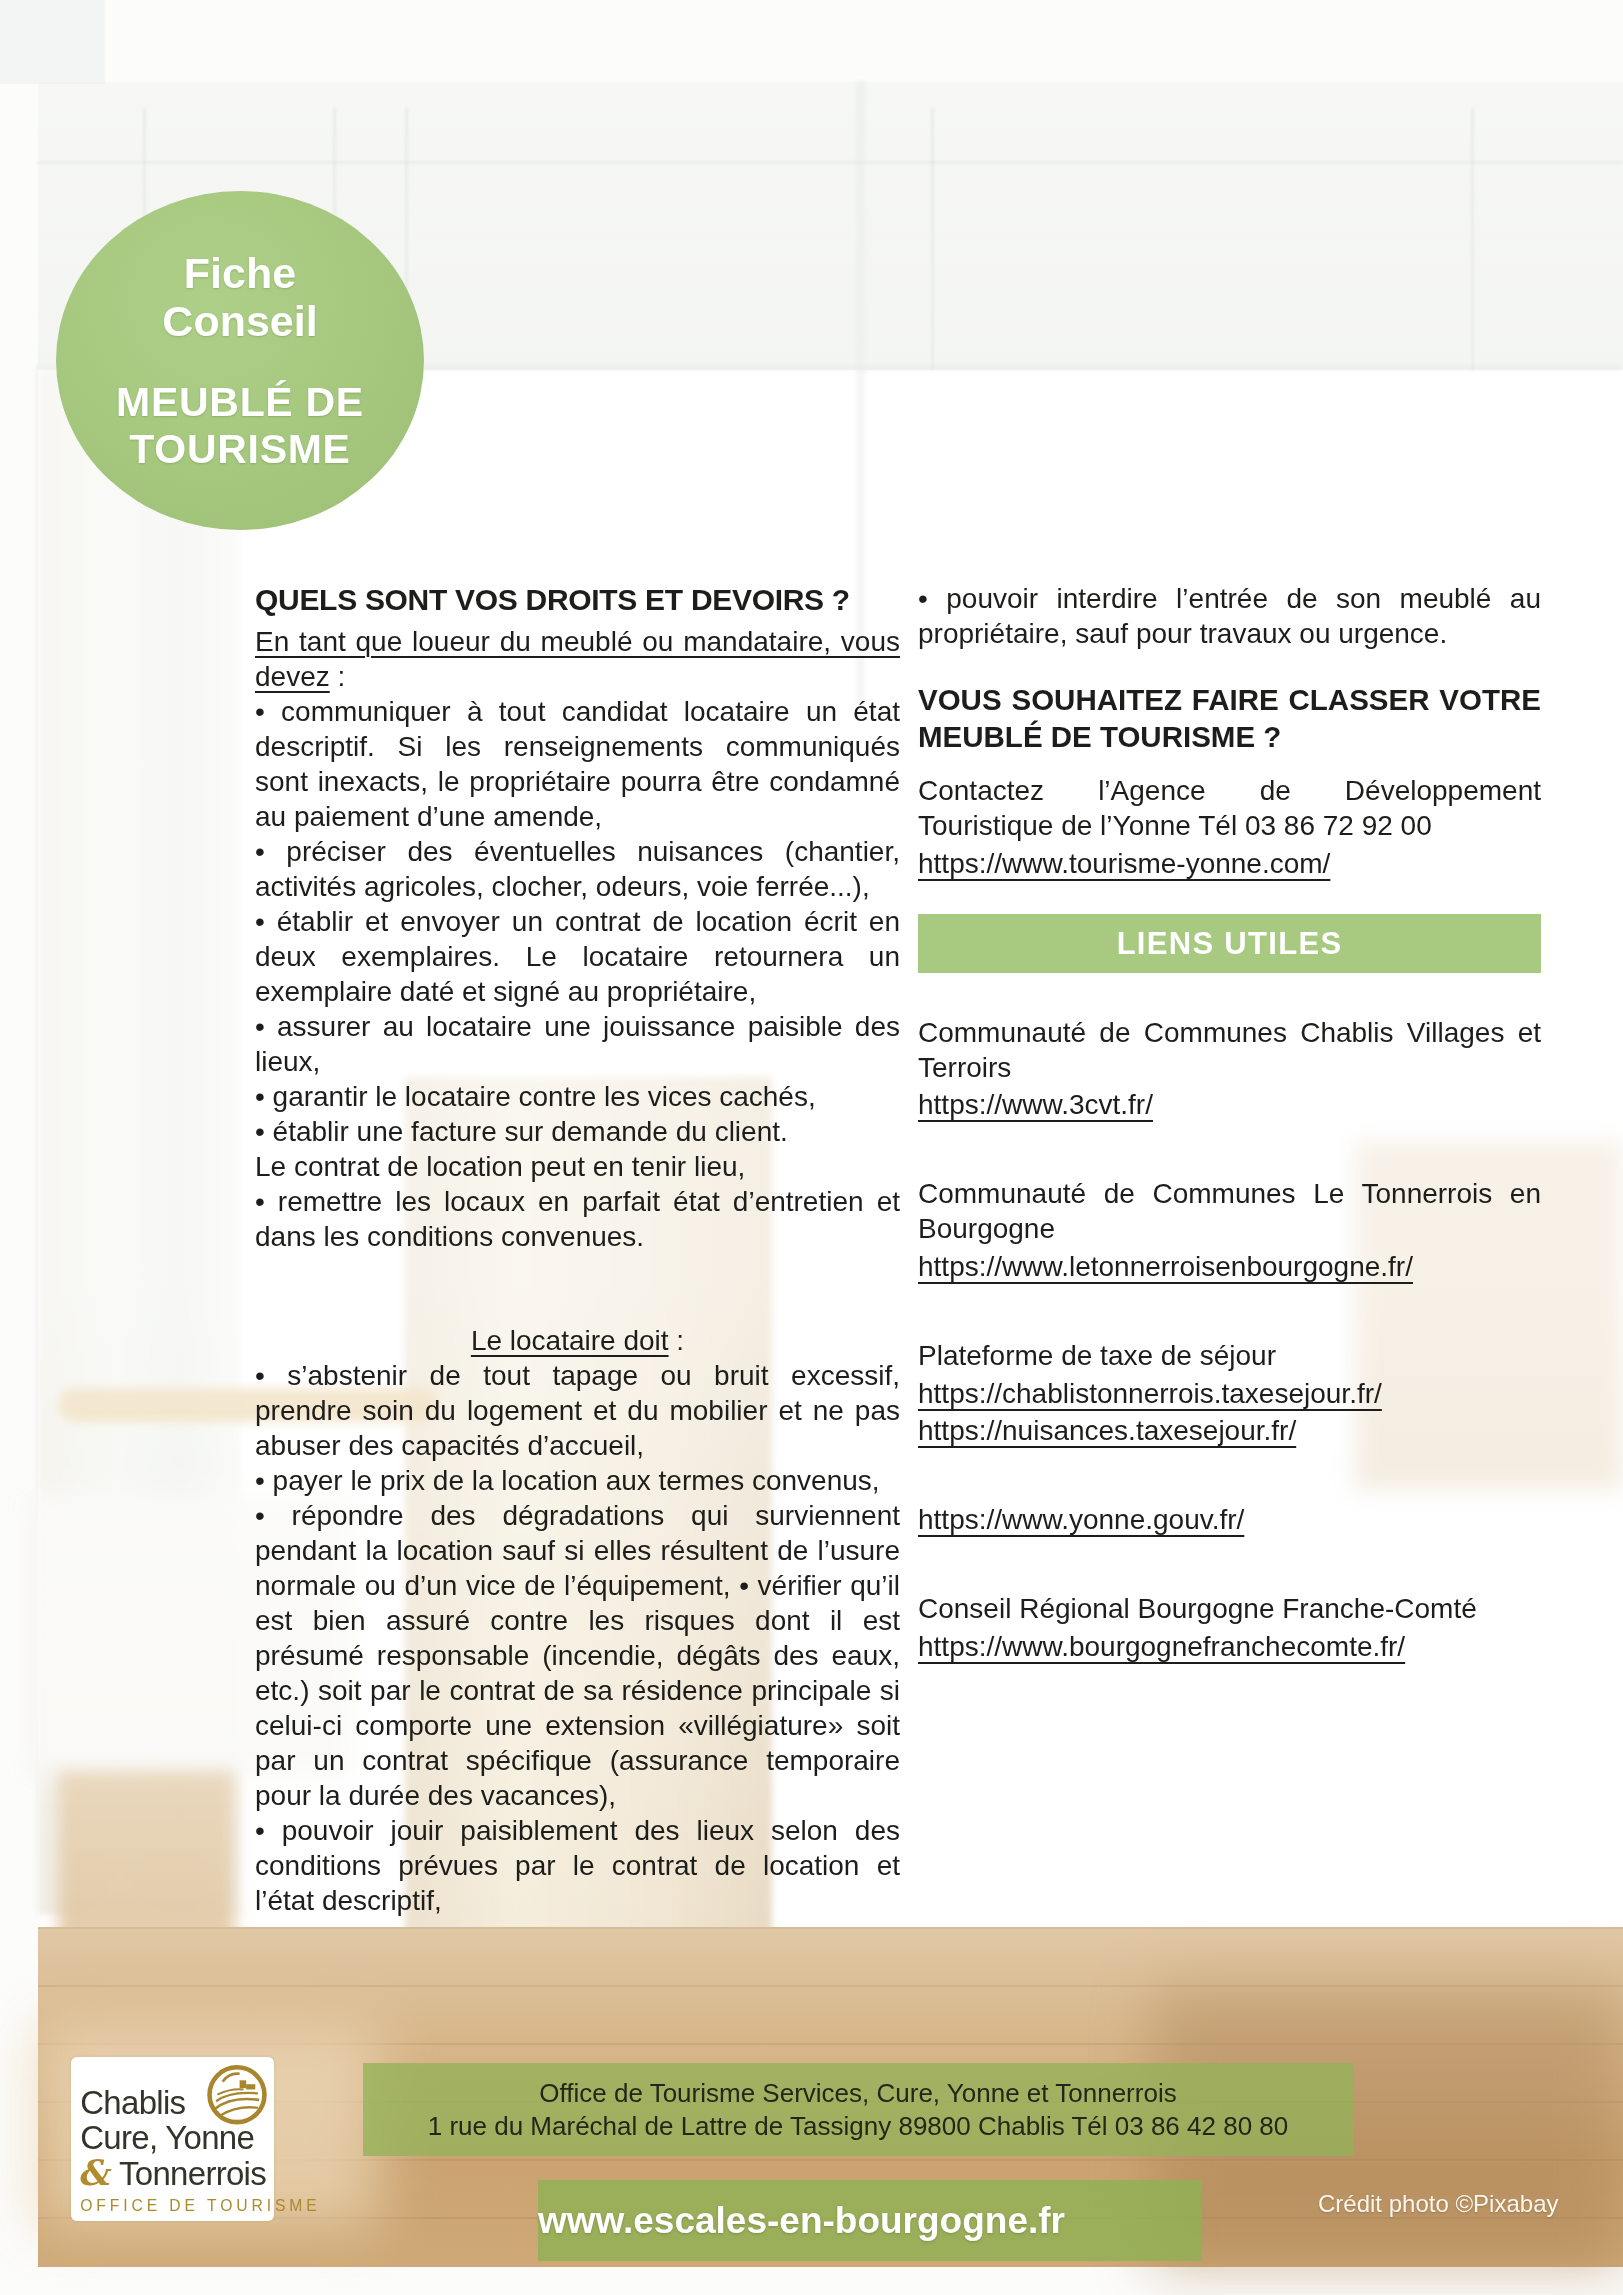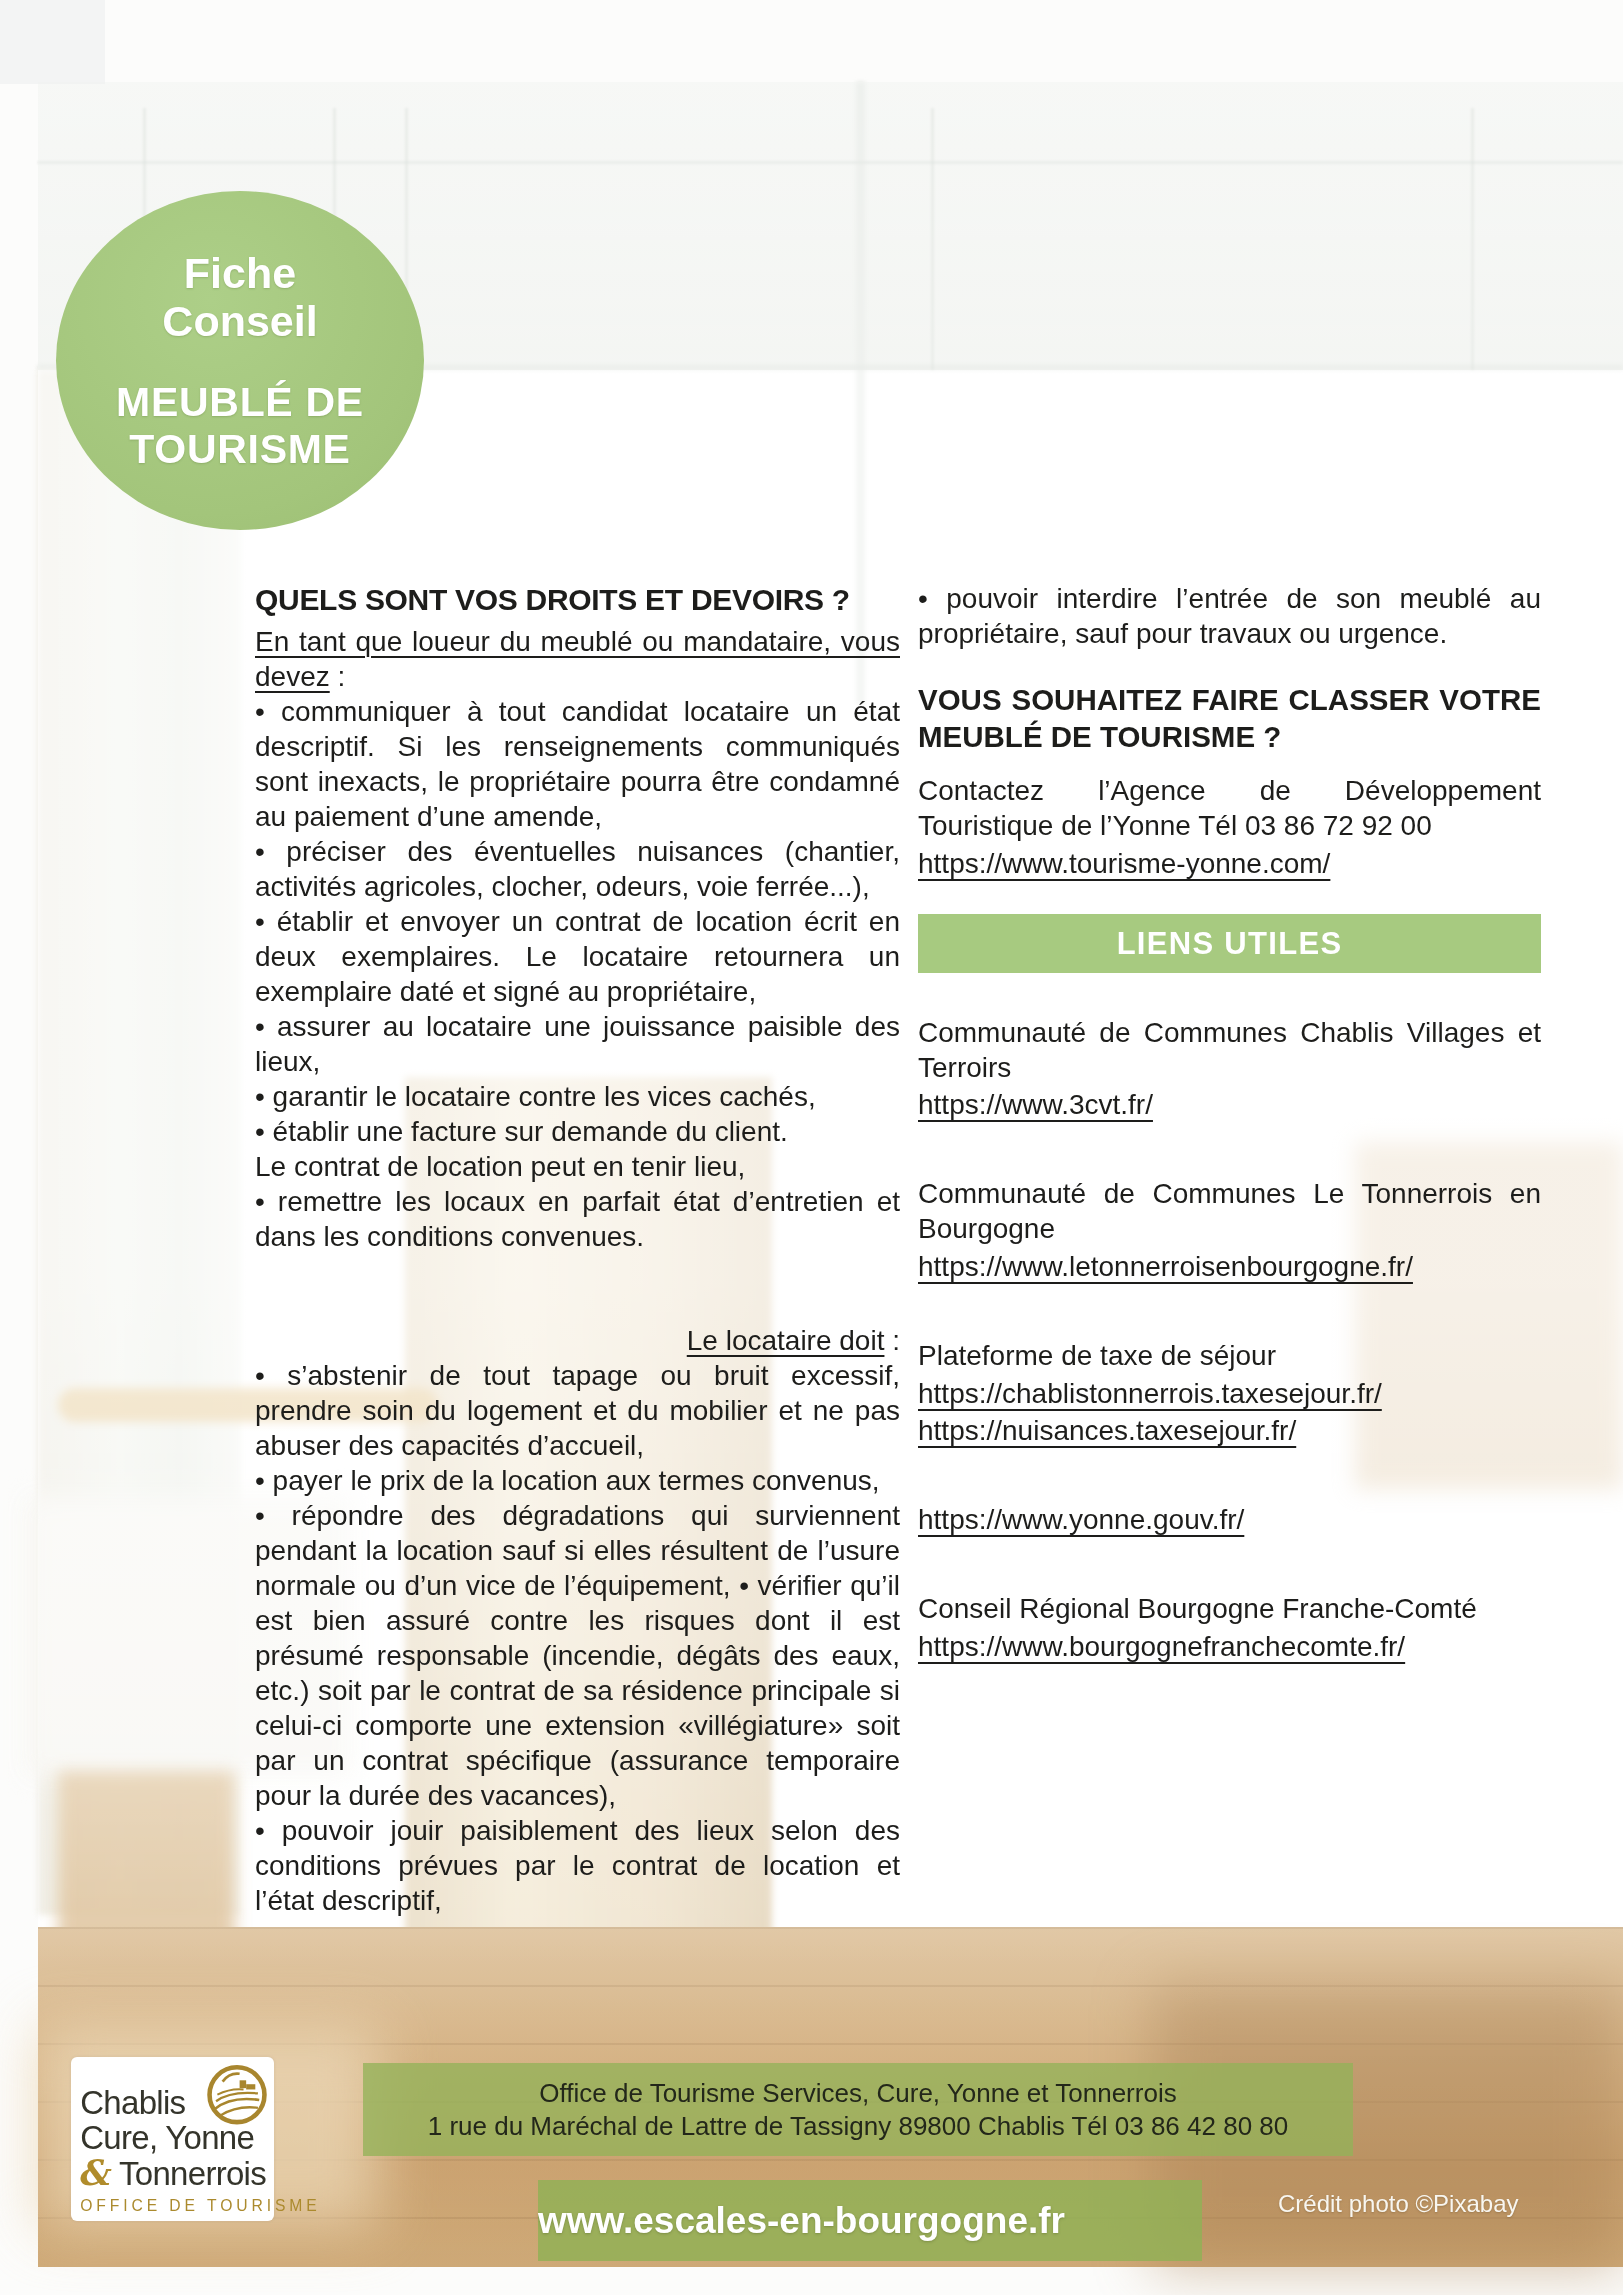--- a/index.html
+++ b/index.html
@@ -44,21 +44,21 @@
   .badge .b4{font-size:41px;font-weight:700;line-height:47px;letter-spacing:0.7px;text-shadow:0 1.3px 2px rgba(70,100,35,.25);}
 
   
   .col{position:absolute;top:581px;font-size:28px;line-height:35px;text-align:justify;z-index:2;color:#1d1d1b;}
   .left-col{left:255px;width:645px;}
   .right-col{left:918px;width:623px;}
   .col h1{font-size:30px;line-height:38px;font-weight:700;margin:0 0 5.2px 0;text-align:left;letter-spacing:-0.3px;}
   .col h2{font-size:29.5px;line-height:37px;font-weight:700;margin:30px 0 0 0;text-align:justify;}
   .para{margin:0;}
   .u{text-decoration:underline;text-decoration-thickness:2px;text-underline-offset:5.2px;}
-  .subhead{margin:69px 0 0 0;text-align:right;}
+  .subhead{margin:69px 0 0 0;text-align:center;}
   .contact{margin-top:18.3px;}
   a.link{display:block;width:fit-content;margin-top:2.6px;color:inherit;cursor:pointer;
       text-decoration:underline;text-decoration-thickness:2px;text-underline-offset:5.9px;}
   .banner{margin-top:33px;height:59px;background:#a7ca80;display:flex;align-items:center;justify-content:center;}
   .banner span{color:#ffffff;font-weight:700;font-size:31px;letter-spacing:1.3px;}
   .linkgroup{margin-top:54px;}
   .linkgroup.first{margin-top:42px;}
   .linkgroup .label{margin:0;}
 
   
@@ -68,21 +68,21 @@
       color:#23271a;font-size:26px;line-height:33px;text-align:center;}
   .logo-box{position:absolute;left:71px;top:2057px;width:203px;height:164px;background:#ffffff;
       box-sizing:border-box;padding:27.5px 6.5px 0 9.2px;z-index:3;box-shadow:0 0 3.9px rgba(0,0,0,.08);border-radius:6px;}
   .logo-name{font-size:33px;line-height:35px;color:#34342b;letter-spacing:-0.7px;white-space:nowrap;}
   .logo-amp{font-family:"DejaVu Serif",serif;font-style:italic;font-weight:700;font-size:35px;color:#b08c2c;}
   .logo-sub{margin-top:6.5px;font-size:15.7px;letter-spacing:3.9px;color:#ab8a2e;white-space:nowrap;}
   .emblem{position:absolute;right:2.6px;top:1.3px;}
   .web-bar{position:absolute;left:538px;top:2180px;width:664px;height:81px;
       background:rgba(146,176,86,.85);z-index:2;display:flex;align-items:center;justify-content:flex-start;}
   .web-bar span{color:#ffffff;font-weight:700;font-size:37px;text-shadow:0 1.3px 2.6px rgba(70,80,35,.35);}
-  .credit{position:absolute;left:1278px;top:2190px;z-index:2;font-size:24px;color:#f8f6f0;
+  .credit{position:absolute;left:1318px;top:2190px;z-index:2;font-size:24px;color:#f8f6f0;
       text-shadow:0 0.7px 2px rgba(120,90,50,.45);}
 </style>
 </head>
 <body>
 
 <div class="page">
 
   <div class="photo">
     <div class="panel-band">
       <div class="pline" style="left:105px"></div>

